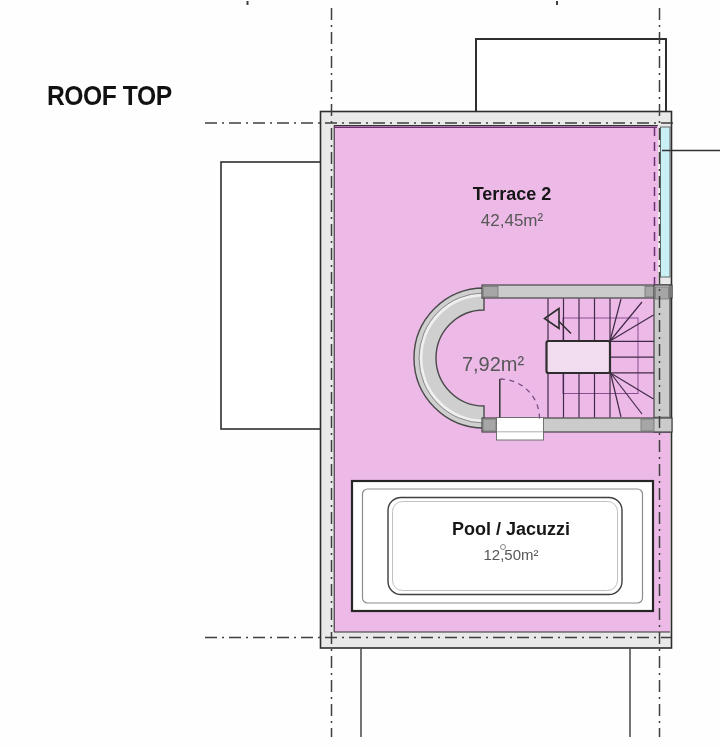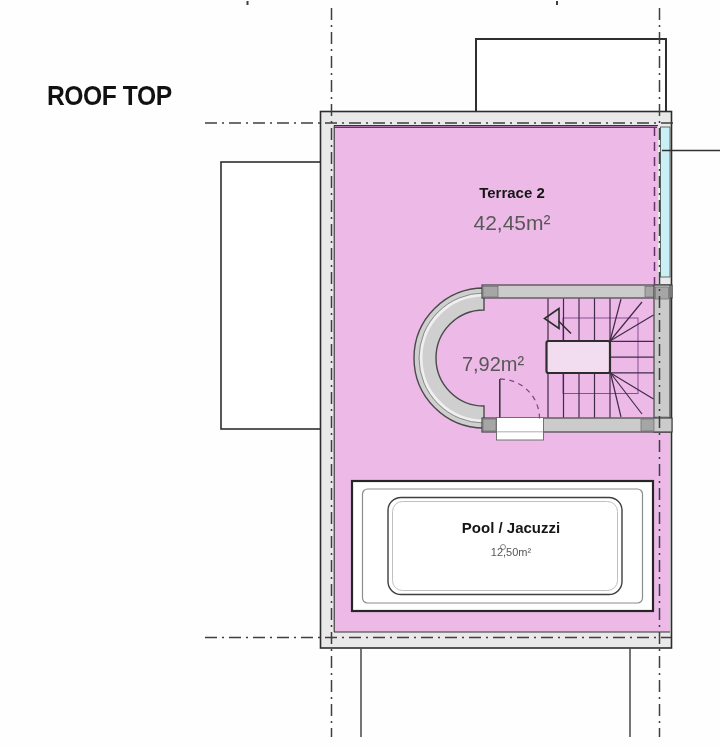--- a/index.html
+++ b/index.html
@@ -7,28 +7,28 @@
     position:relative;width:720px;height:747px;background:#fefefe;overflow:hidden;
     font-family:"Liberation Sans",sans-serif;
     padding-left:41px;
   }
   .plan-svg{position:absolute;left:0;top:0;width:720px;height:747px;}
   .txt{position:absolute;white-space:nowrap;}
   .title{
     left:47px;top:80px;font-size:28px;font-weight:700;color:#111;
     letter-spacing:-0.5px;transform:scaleX(0.88);transform-origin:left top;
   }
-  .room-name{font-weight:700;font-size:15px;color:#161616;text-align:center;}
-  .room-area{font-size:21px;color:#575757;text-align:center;}
+  .room-name{font-weight:700;font-size:18px;color:#161616;text-align:center;}
+  .room-area{font-size:17px;color:#575757;text-align:center;}
   .terrace-name{left:412px;top:184px;width:200px;}
   .terrace-area{left:412px;top:211px;width:200px;}
   .roofexit-name{left:398px;top:326px;width:190px;}
   .roofexit-area{left:398px;top:353px;width:190px;font-size:20px;}
   .pool-name{left:411px;top:519px;width:200px;}
-  .pool-area{left:411px;top:546px;width:200px;font-size:11px;}
+  .pool-area{left:411px;top:546px;width:200px;font-size:15px;}
 
   
   .dashdot{stroke:#3f3f3f;stroke-width:1.5;stroke-dasharray:12 5 2 5;fill:none;}
   .tick{stroke:#3f3f3f;stroke-width:2;}
   .neighbor{fill:#ffffff;stroke:#2f2f2f;}
   .block-outer{fill:#e9e9e9;stroke:#2d2d2d;stroke-width:1.6;}
   .terrace{fill:#edbae8;}
   .edge-dark{stroke:#333;stroke-width:1.1;}
   .edge-purple{stroke:#6a3070;stroke-width:1.4;fill:none;}
   .edge-purple-dash{stroke:#6a3070;stroke-width:1.5;stroke-dasharray:9 6;fill:none;}

